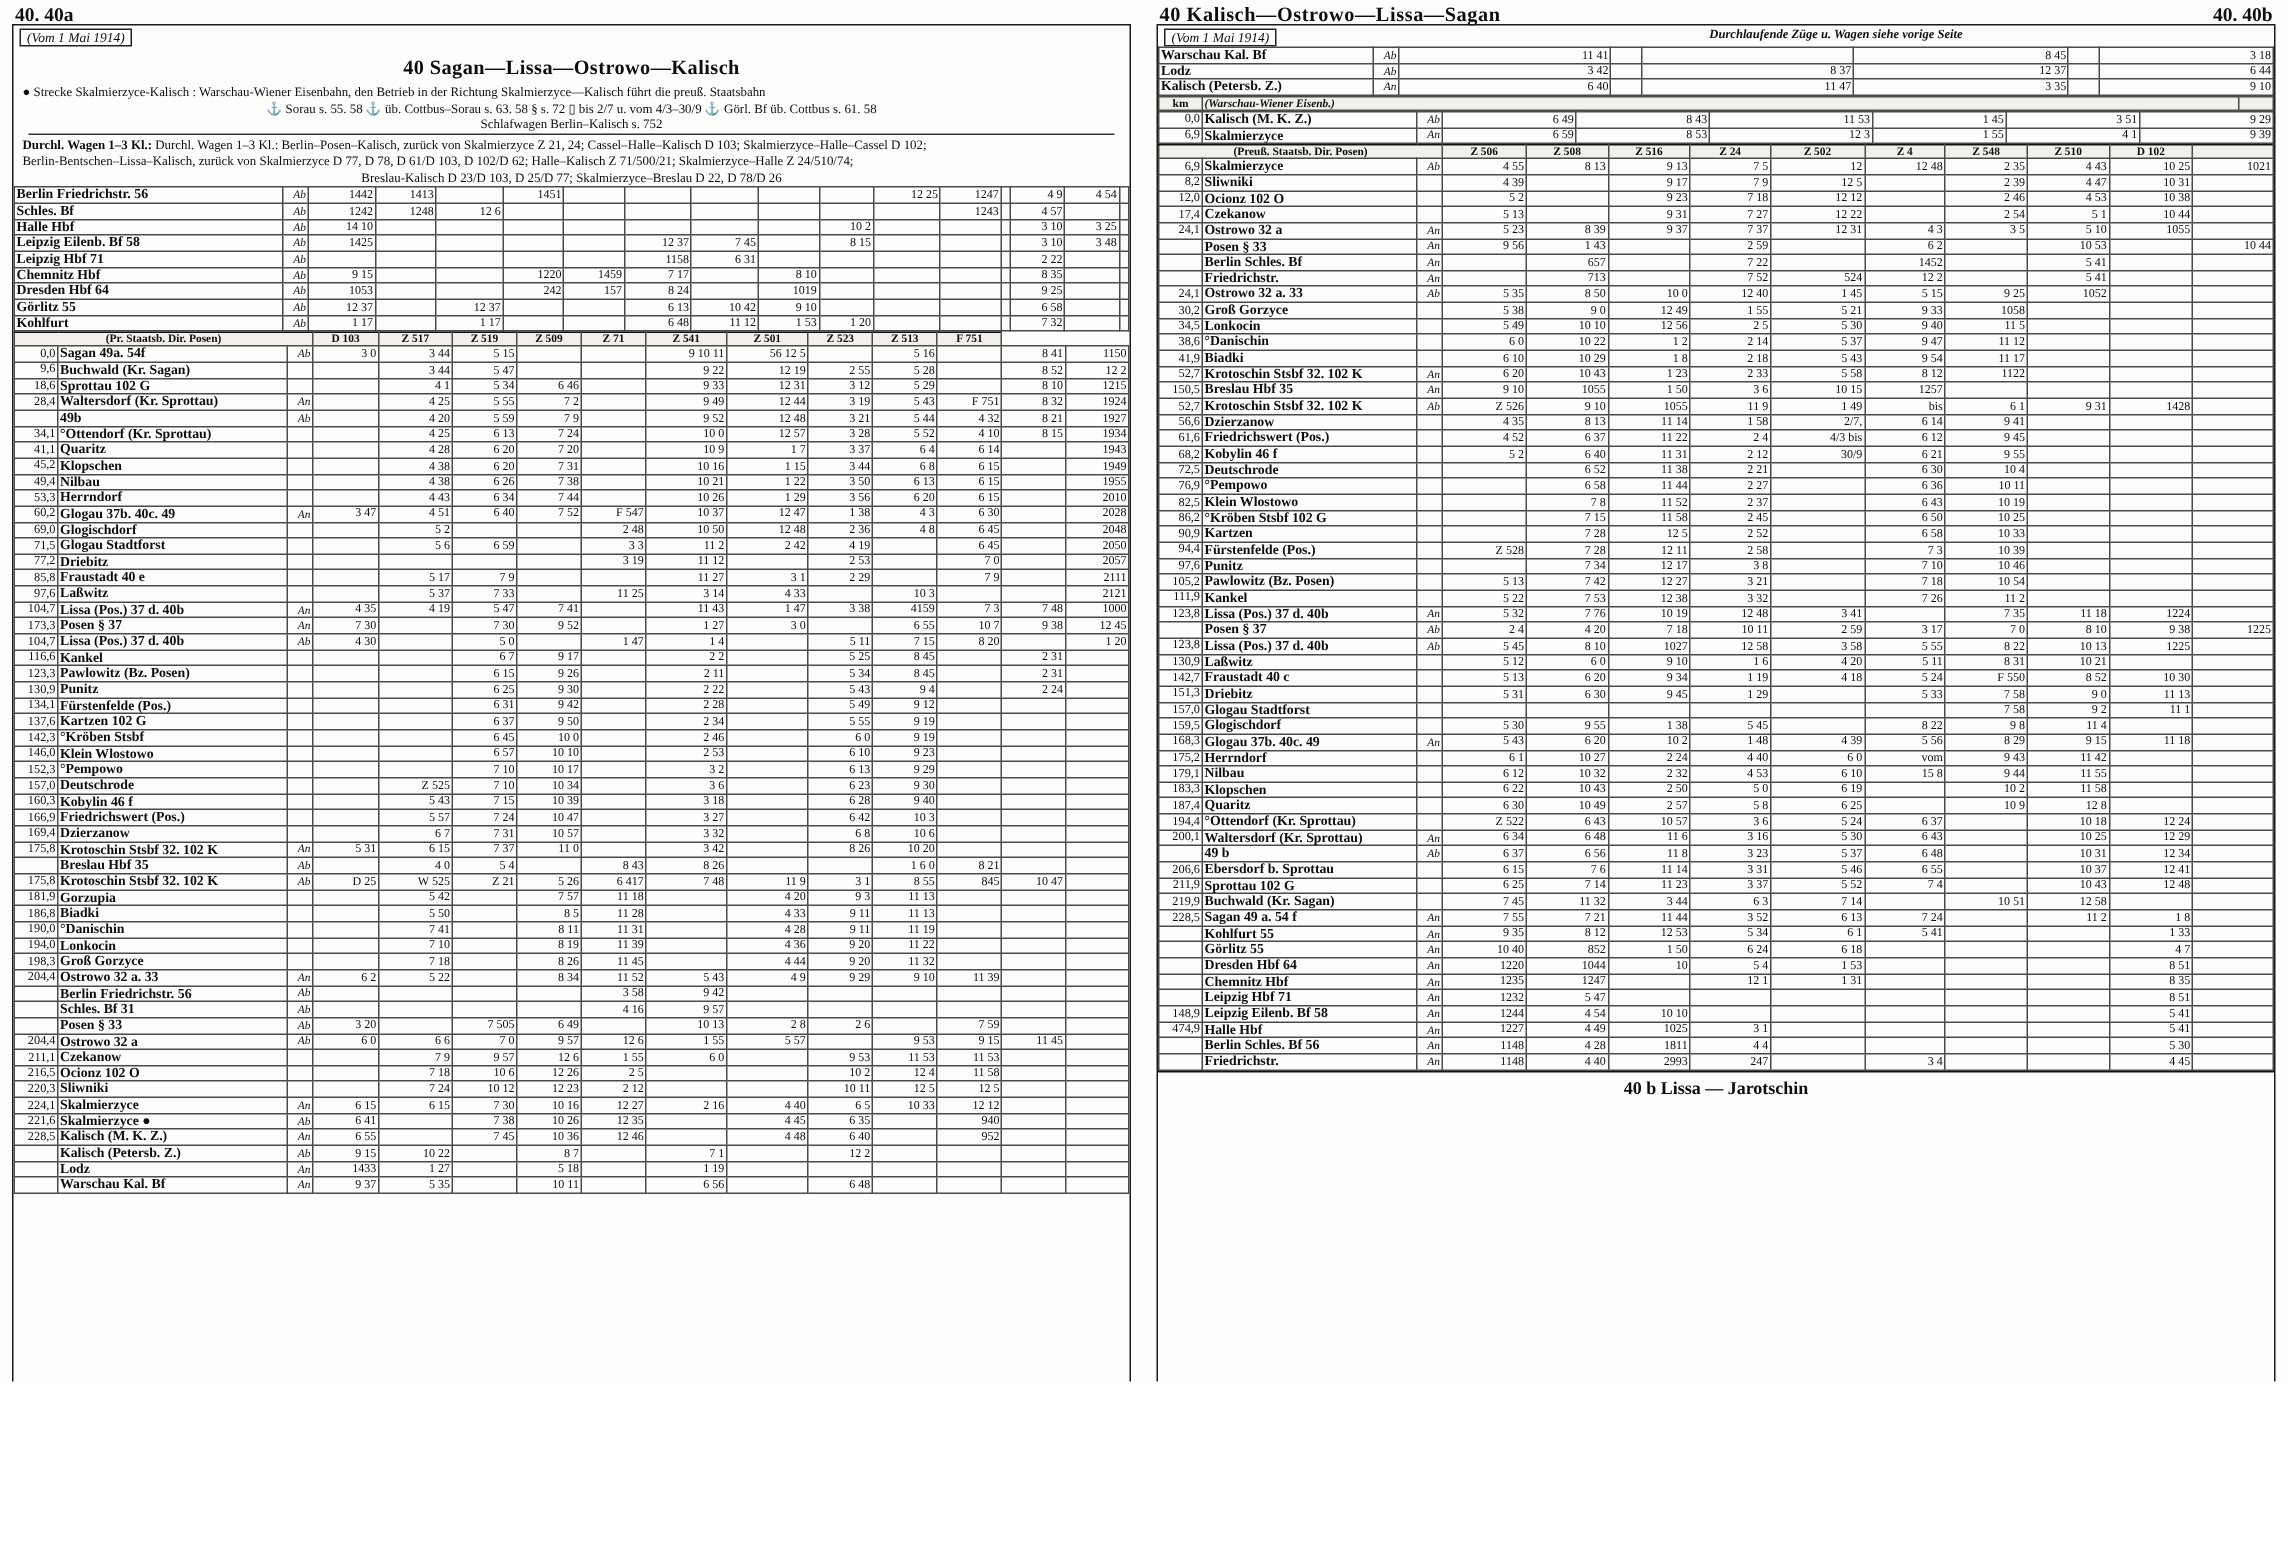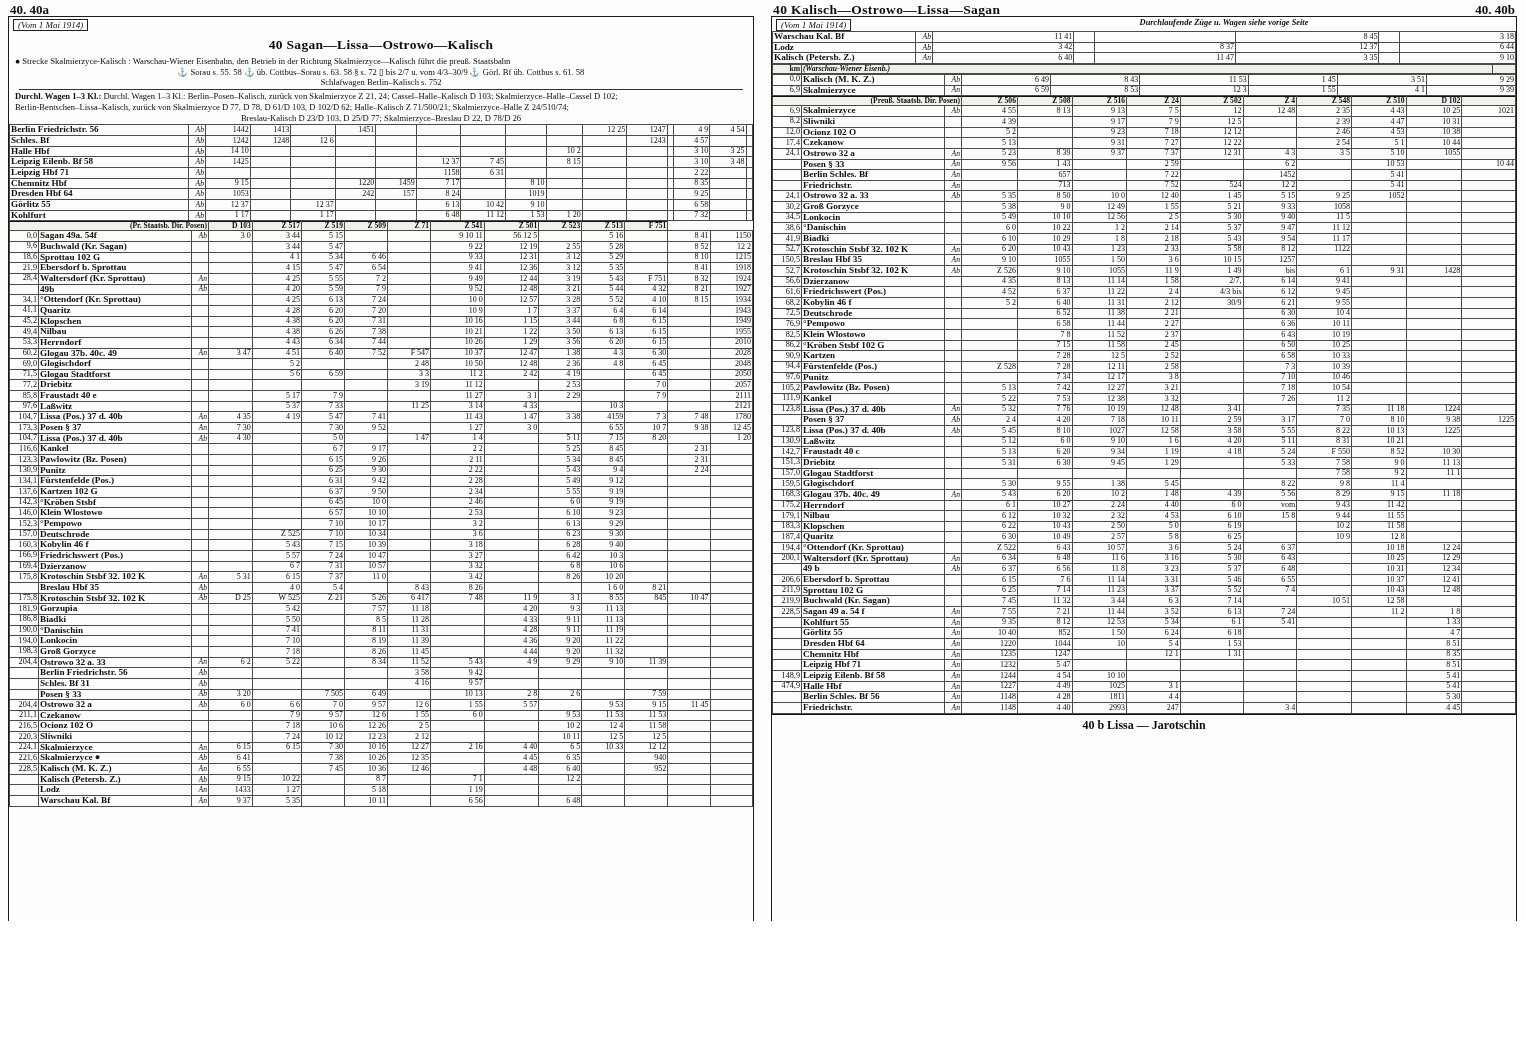--- a/index.html
+++ b/index.html
@@ -17,21 +17,21 @@
   .notes{font-size:8.6px;line-height:1.25;padding:2px 6px 1px 6px;}
   .notes .c{text-align:center;}
   .notes b{font-weight:bold;}
   .rule{border-top:1px solid #333;margin:1px 4px;}
   table{border-collapse:collapse;width:100%;font-size:8px;line-height:1.05;}
   td,th{border:0.6px solid #4a4a4a;padding:0 1px;vertical-align:middle;white-space:nowrap;}
   .st{font-weight:bold;font-size:9.2px;font-family:"Liberation Serif",serif;}
   .km{text-align:right;font-size:8.2px;width:26px;}
   .ab{text-align:right;font-size:7.6px;font-style:italic;width:14px;}
   .tm{text-align:right;font-size:8px;}
-  .hdrrow td{font-weight:bold;font-size:7.6px;text-align:right;background:#f2f0ea;}
+  .hdrrow td{font-weight:bold;font-size:7.6px;text-align:center;background:#f2f0ea;}
   .thick td{border-top:1.4px solid #111;}
   .bold{font-weight:bold;}
   .subttl{text-align:center;font-weight:bold;font-size:12px;padding:3px 0 2px 0;border-top:1.4px solid #111;}
   .noteline{font-size:8.4px;text-align:center;font-style:italic;font-weight:bold;padding:1px 0;}
 </style>
 </head>
 <body>
 
 <div class="page">
 
@@ -294,37 +294,20 @@
                 <td class="tm"></td>
                 <td class="tm">9 33</td>
                 <td class="tm">12 31</td>
                 <td class="tm">3 12</td>
                 <td class="tm">5 29</td>
                 <td class="tm"></td>
                 <td class="tm">8 10</td>
                 <td class="tm">1215</td>
               </tr>
               <tr>
-                <td class="km">21,9</td>
-                <td class="st" style="width: 150px;">Ebersdorf b. Sprottau</td>
-                <td class="ab"></td>
-                <td class="tm"></td>
-                <td class="tm">4 15</td>
-                <td class="tm">5 47</td>
-                <td class="tm">6 54</td>
-                <td class="tm"></td>
-                <td class="tm">9 41</td>
-                <td class="tm">12 36</td>
-                <td class="tm">3 12</td>
-                <td class="tm">5 35</td>
-                <td class="tm"></td>
-                <td class="tm">8 41</td>
-                <td class="tm">1918</td>
-              </tr>
-              <tr>
                 <td class="km">28,4</td>
                 <td class="st" style="width: 150px;">Waltersdorf (Kr. Sprottau)</td>
                 <td class="ab">An</td>
                 <td class="tm"></td>
                 <td class="tm">4 25</td>
                 <td class="tm">5 55</td>
                 <td class="tm">7 2</td>
                 <td class="tm"></td>
                 <td class="tm">9 49</td>
                 <td class="tm">12 44</td>
@@ -546,21 +529,21 @@
                 <td class="tm">4 19</td>
                 <td class="tm">5 47</td>
                 <td class="tm">7 41</td>
                 <td class="tm"></td>
                 <td class="tm">11 43</td>
                 <td class="tm">1 47</td>
                 <td class="tm">3 38</td>
                 <td class="tm">4159</td>
                 <td class="tm">7 3</td>
                 <td class="tm">7 48</td>
-                <td class="tm">1780</td>
+                <td class="tm">1000</td>
               </tr>
               <tr>
                 <td class="km">173,3</td>
                 <td class="st" style="width: 150px;">Posen § 37</td>
                 <td class="ab">An</td>
                 <td class="tm">7 30</td>
                 <td class="tm"></td>
                 <td class="tm">7 30</td>
                 <td class="tm">9 52</td>
                 <td class="tm"></td>

